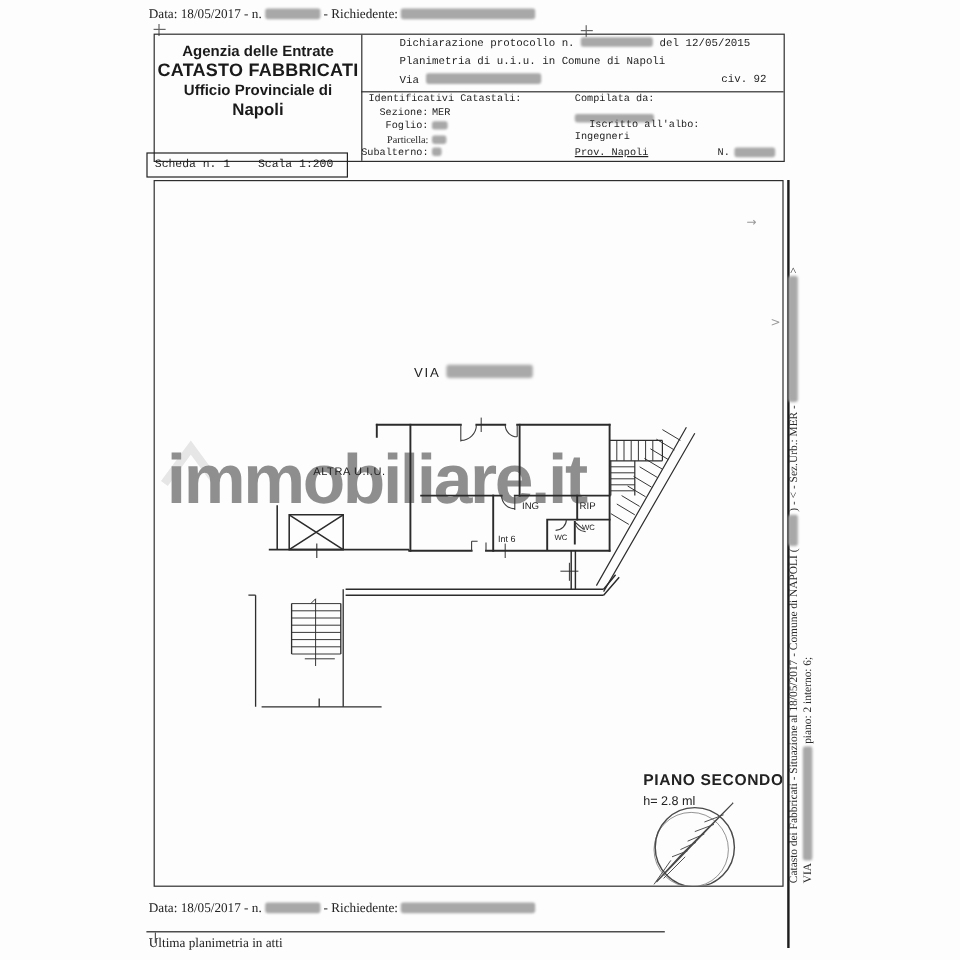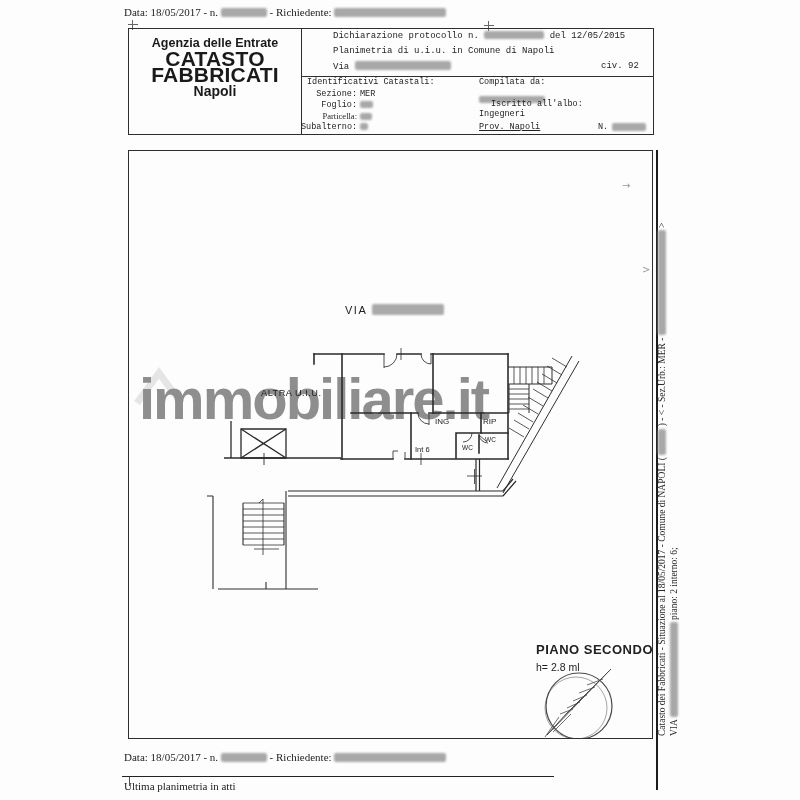--- a/index.html
+++ b/index.html
@@ -10,21 +10,21 @@
   .mono{font-family:"Liberation Mono","DejaVu Sans Mono",monospace;color:#232323;}
   .sans{font-family:"Liberation Sans","DejaVu Sans",sans-serif;}
   .red{display:inline-block;background:#a8a8a8;border-radius:2px;filter:blur(1.1px);vertical-align:-1px;}
   .frame{position:absolute;border:1px solid #2e2e2e;}
   .header-frame{left:128px;top:28px;width:524px;height:105px;}
   .vline{position:absolute;left:172px;top:0;bottom:0;border-left:1px solid #2e2e2e;}
   .hline{position:absolute;left:172px;top:47px;right:0;border-top:1px solid #2e2e2e;}
   .agency{position:absolute;left:0;top:6px;width:172px;text-align:center;font-weight:bold;color:#1a1a1a;}
   .agency div{line-height:16px;}
   .ag1,.ag3{font-size:12.5px;}
-  .ag2{font-size:21px;letter-spacing:.2px;}
+  .ag2{font-size:15px;letter-spacing:.2px;}
   .ag4{font-size:14px;}
   .decl{font-size:9px;padding-left:24px;}
   .ids{font-size:8.5px;}
   .idlabel{display:inline-block;width:56px;text-align:right;margin-right:3px;}
   .scheda-box{left:122px;top:127px;width:166px;height:19px;border:1.5px solid #222;
               font-family:"Liberation Mono","DejaVu Sans Mono",monospace;font-size:9.5px;color:#232323;}
   .drawing-frame{left:128px;top:150px;width:523px;height:587px;}
   .side-rule{position:absolute;left:656px;top:150px;width:2px;height:640px;background:#1c1c1c;}
   .vtext{position:absolute;white-space:nowrap;transform:rotate(-90deg);transform-origin:0 0;
          font-family:"Liberation Serif","DejaVu Serif",serif;font-size:9.5px;color:#2a2a2a;width:580px;height:12px;}
@@ -50,20 +50,21 @@
   <div class="reg-cross" style="left:128px;top:20px;"></div>
   <div class="reg-cross" style="left:484px;top:21px;"></div>
 
   <div class="frame header-frame">
     <div class="vline"></div>
     <div class="hline"></div>
 
     <div class="agency sans">
       <div class="ag1">Agenzia delle Entrate</div>
       <div class="ag2">CATASTO FABBRICATI</div>
+      <div class="ag3">Ufficio Provinciale di</div>
       <div class="ag4">Napoli</div>
     </div>
 
     <div class="abs mono decl" style="left:180px;top:2px;">
       <span>Dichiarazione protocollo n.</span>
       <span class="red" style="width:60px;height:8px;"></span>
       <span>del</span>
       <span>12/05/2015</span>
     </div>
     <div class="abs mono decl" style="left:180px;top:17px;">
@@ -95,20 +96,24 @@
     </div>
     <div class="abs mono ids" style="left:362px;top:70px;">Iscritto all'albo:</div>
     <div class="abs mono ids" style="left:350px;top:80px;">Ingegneri</div>
     <div class="abs mono ids" style="left:350px;top:93px;width:172px;text-decoration:underline;">
       <span>Prov. Napoli</span>
       <span style="position:absolute;left:119px;">N.</span>
       <span class="red" style="position:absolute;left:133px;top:1px;width:34px;height:8px;"></span>
     </div>
   </div>
 
+  <div class="abs scheda-box">
+    <span style="position:absolute;left:6px;top:3px;">Scheda n. 1</span>
+    <span style="position:absolute;left:92px;top:3px;">Scala 1:200</span>
+  </div>
 
   <div class="frame drawing-frame">
     <svg width="523" height="587" viewBox="0 0 523 587">
       <defs>
         <filter id="blurf" x="-30%" y="-60%" width="160%" height="220%">
           <feGaussianBlur stdDeviation="1.2"></feGaussianBlur>
         </filter>
       </defs>
 
       <g opacity="0.5">

